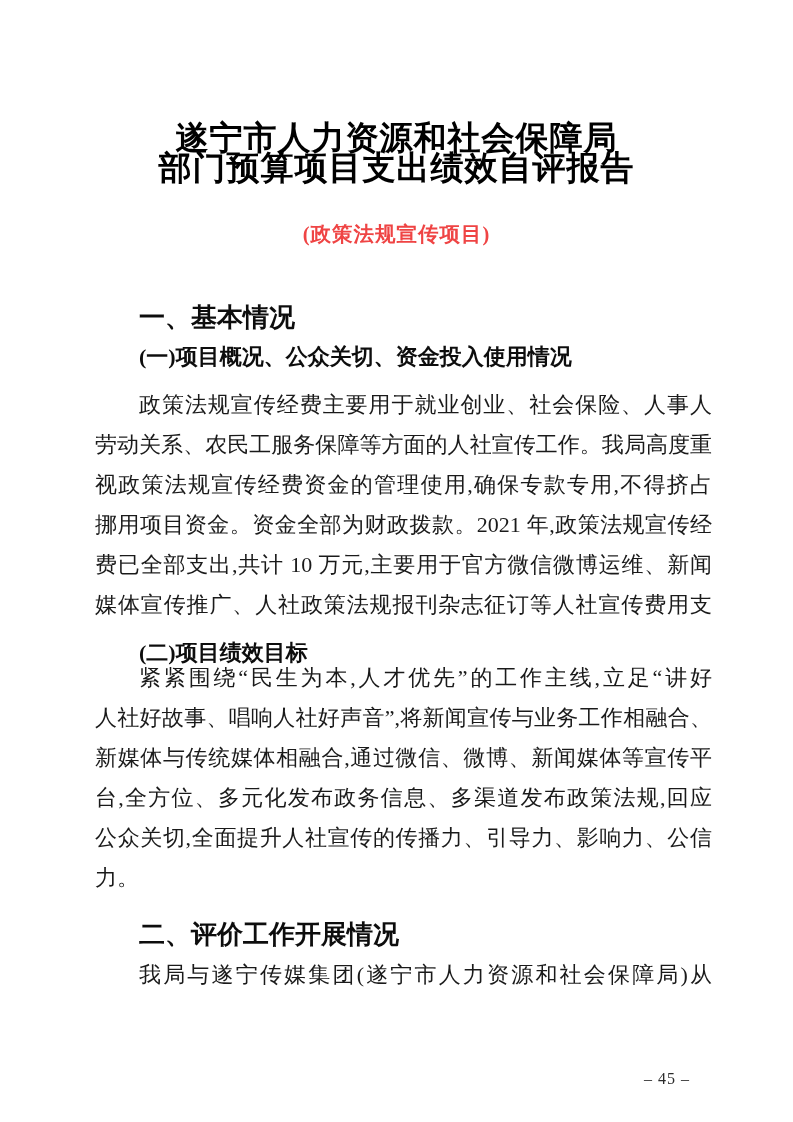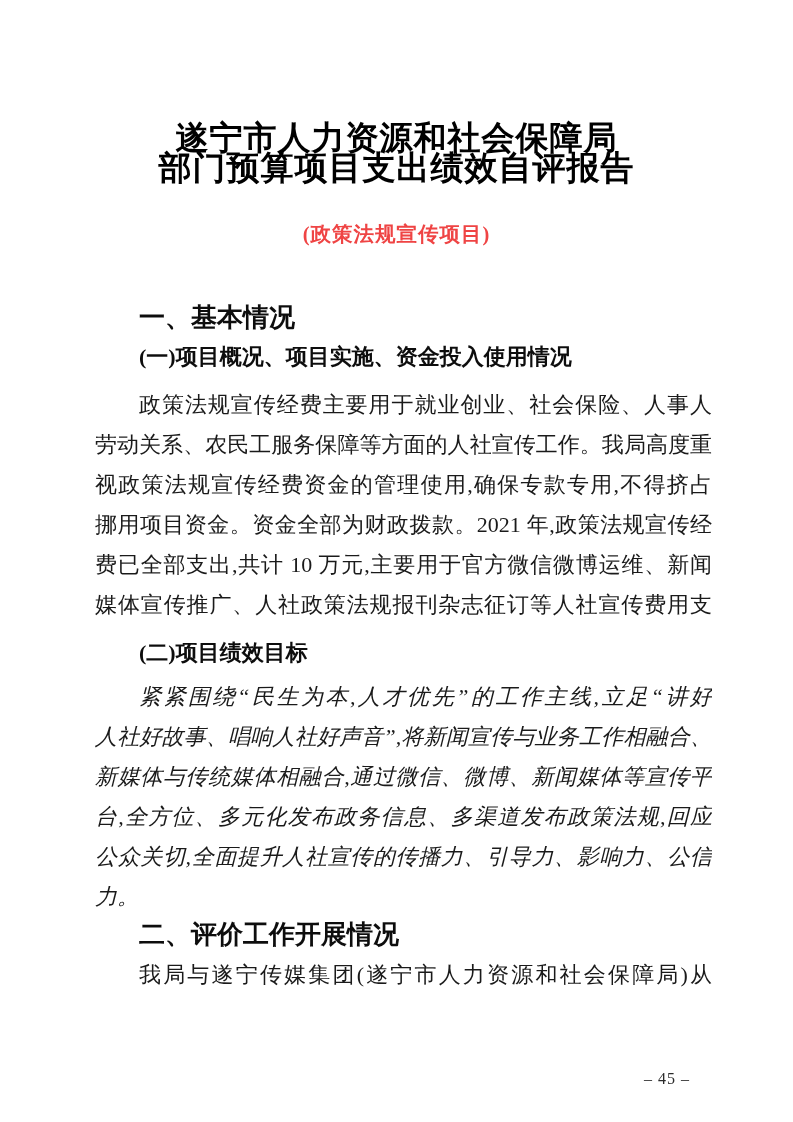--- a/index.html
+++ b/index.html
@@ -73,21 +73,21 @@
   
   .para {
     position: absolute;
     left: 95px;
     width: 617px;
     font-family: "Liberation Serif", serif;
     font-size: 22px;
     color: #1a1a1a;
   }
   #para-1 { top: 385px; }
-  #para-2 { top: 677px; font-style: italic; }
+  #para-2 { top: 658px; }
   #para-3 { top: 955px; }
   .line {
     height: 40px;
     line-height: 40px;
     text-align: justify;
     text-align-last: justify;
     overflow: hidden;
   }
   .line.ind { text-indent: 44px; }
   .line.nj { text-align: left; text-align-last: left; }
@@ -112,21 +112,21 @@
 <div class="page">
 
   <div class="title-line" id="title-line-1">遂宁市人力资源和社会保障局</div>
 
   <div class="title-line" id="title-line-2">部门预算项目支出绩效自评报告</div>
 
   <div class="subtitle">(政策法规宣传项目)</div>
 
   <div class="h-section" id="heading-section-1">一、基本情况</div>
 
-  <div class="h-sub" id="heading-sub-1-1">(一)项目概况、项目实施、资金投入使用情况</div>
+  <div class="h-sub" id="heading-sub-1-1">(一)项目概况、公众关切、资金投入使用情况</div>
 
   <div class="para" id="para-1">
     <div class="line ind">政策法规宣传经费主要用于就业创业、社会保险、人事人才、</div>
     <div class="line">劳动关系、农民工服务保障等方面的人社宣传工作。我局高度重</div>
     <div class="line">视政策法规宣传经费资金的管理使用,确保专款专用,不得挤占</div>
     <div class="line">挪用项目资金。资金全部为财政拨款。2021 年,政策法规宣传经</div>
     <div class="line">费已全部支出,共计 10 万元,主要用于官方微信微博运维、新闻</div>
     <div class="line">媒体宣传推广、人社政策法规报刊杂志征订等人社宣传费用支出。</div>
   </div>
 

